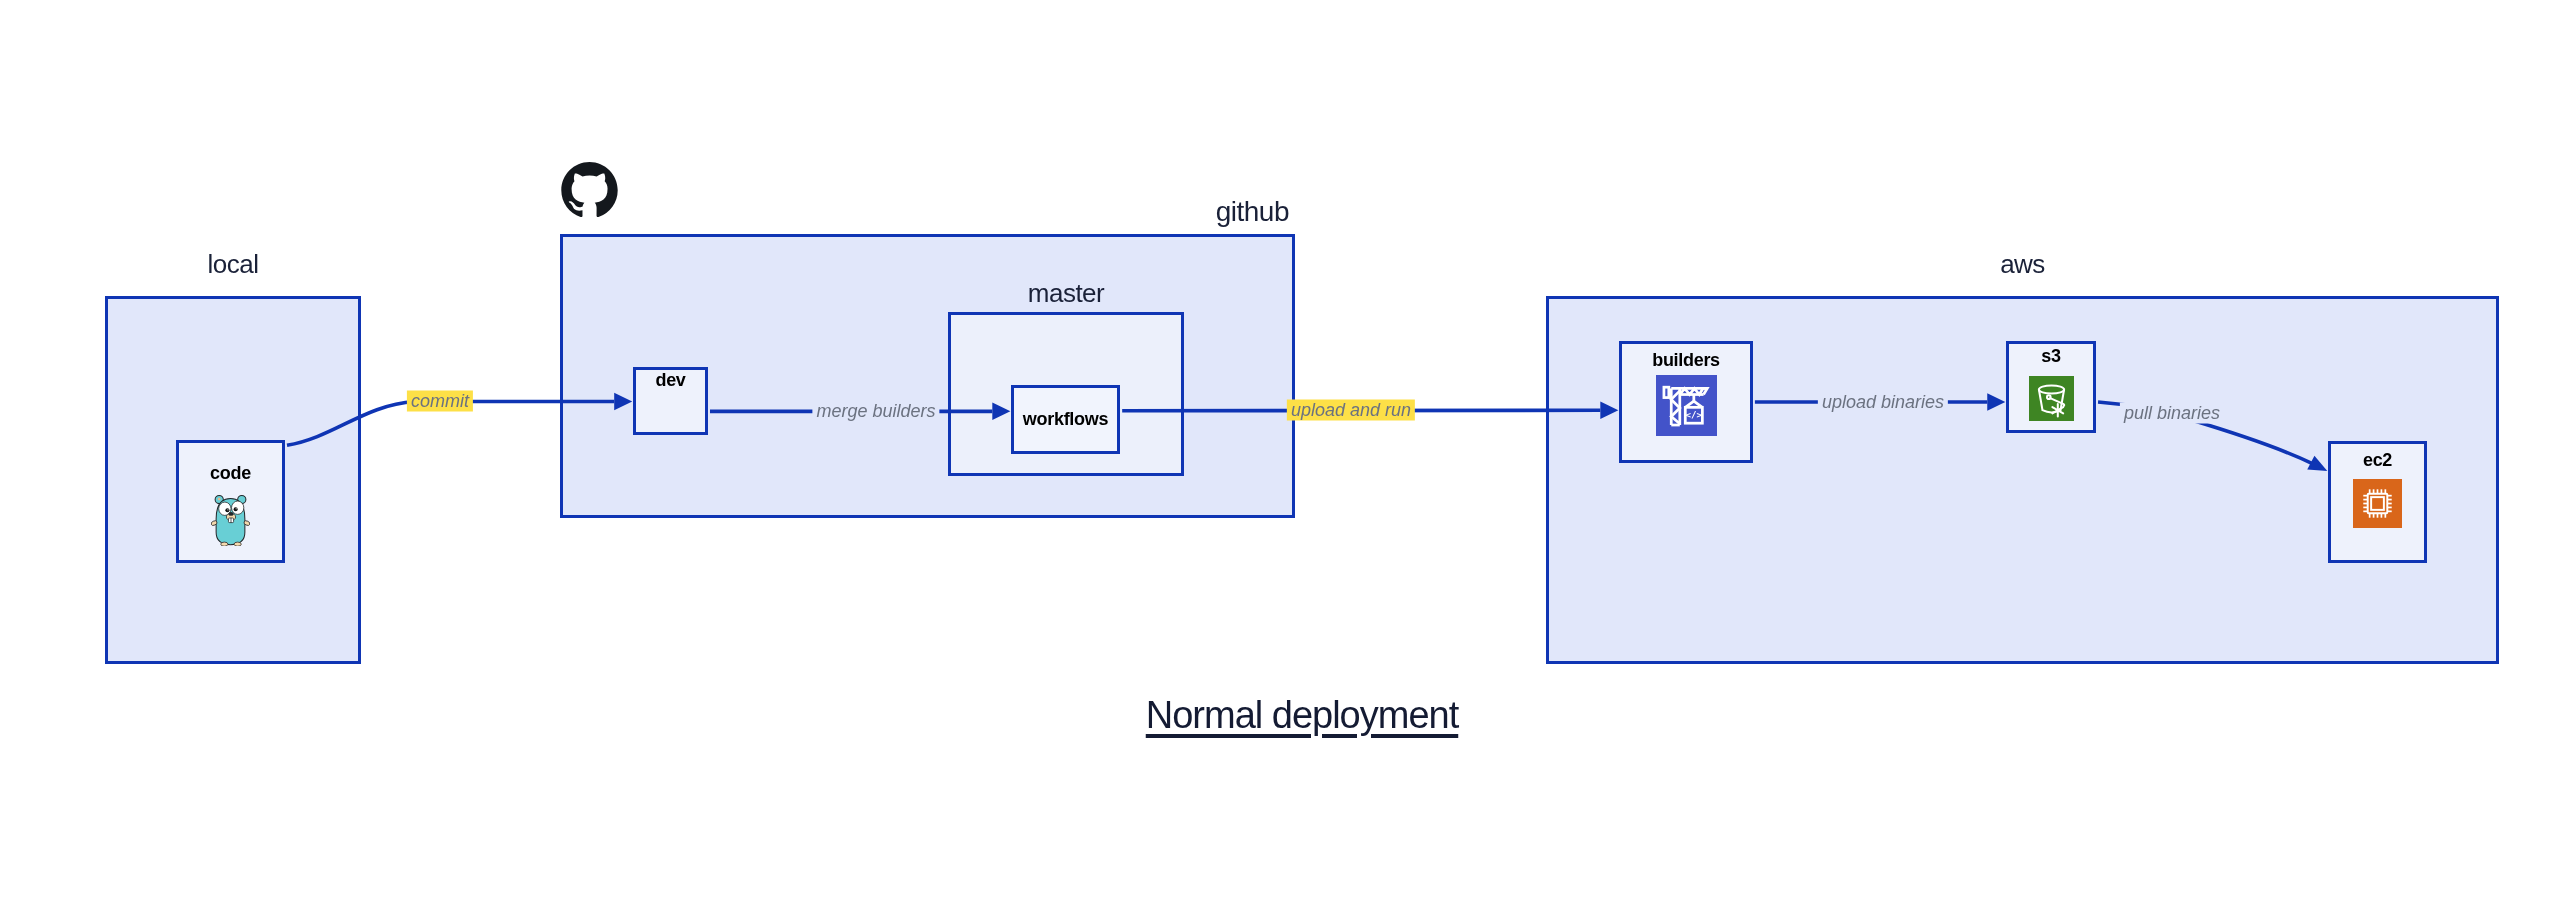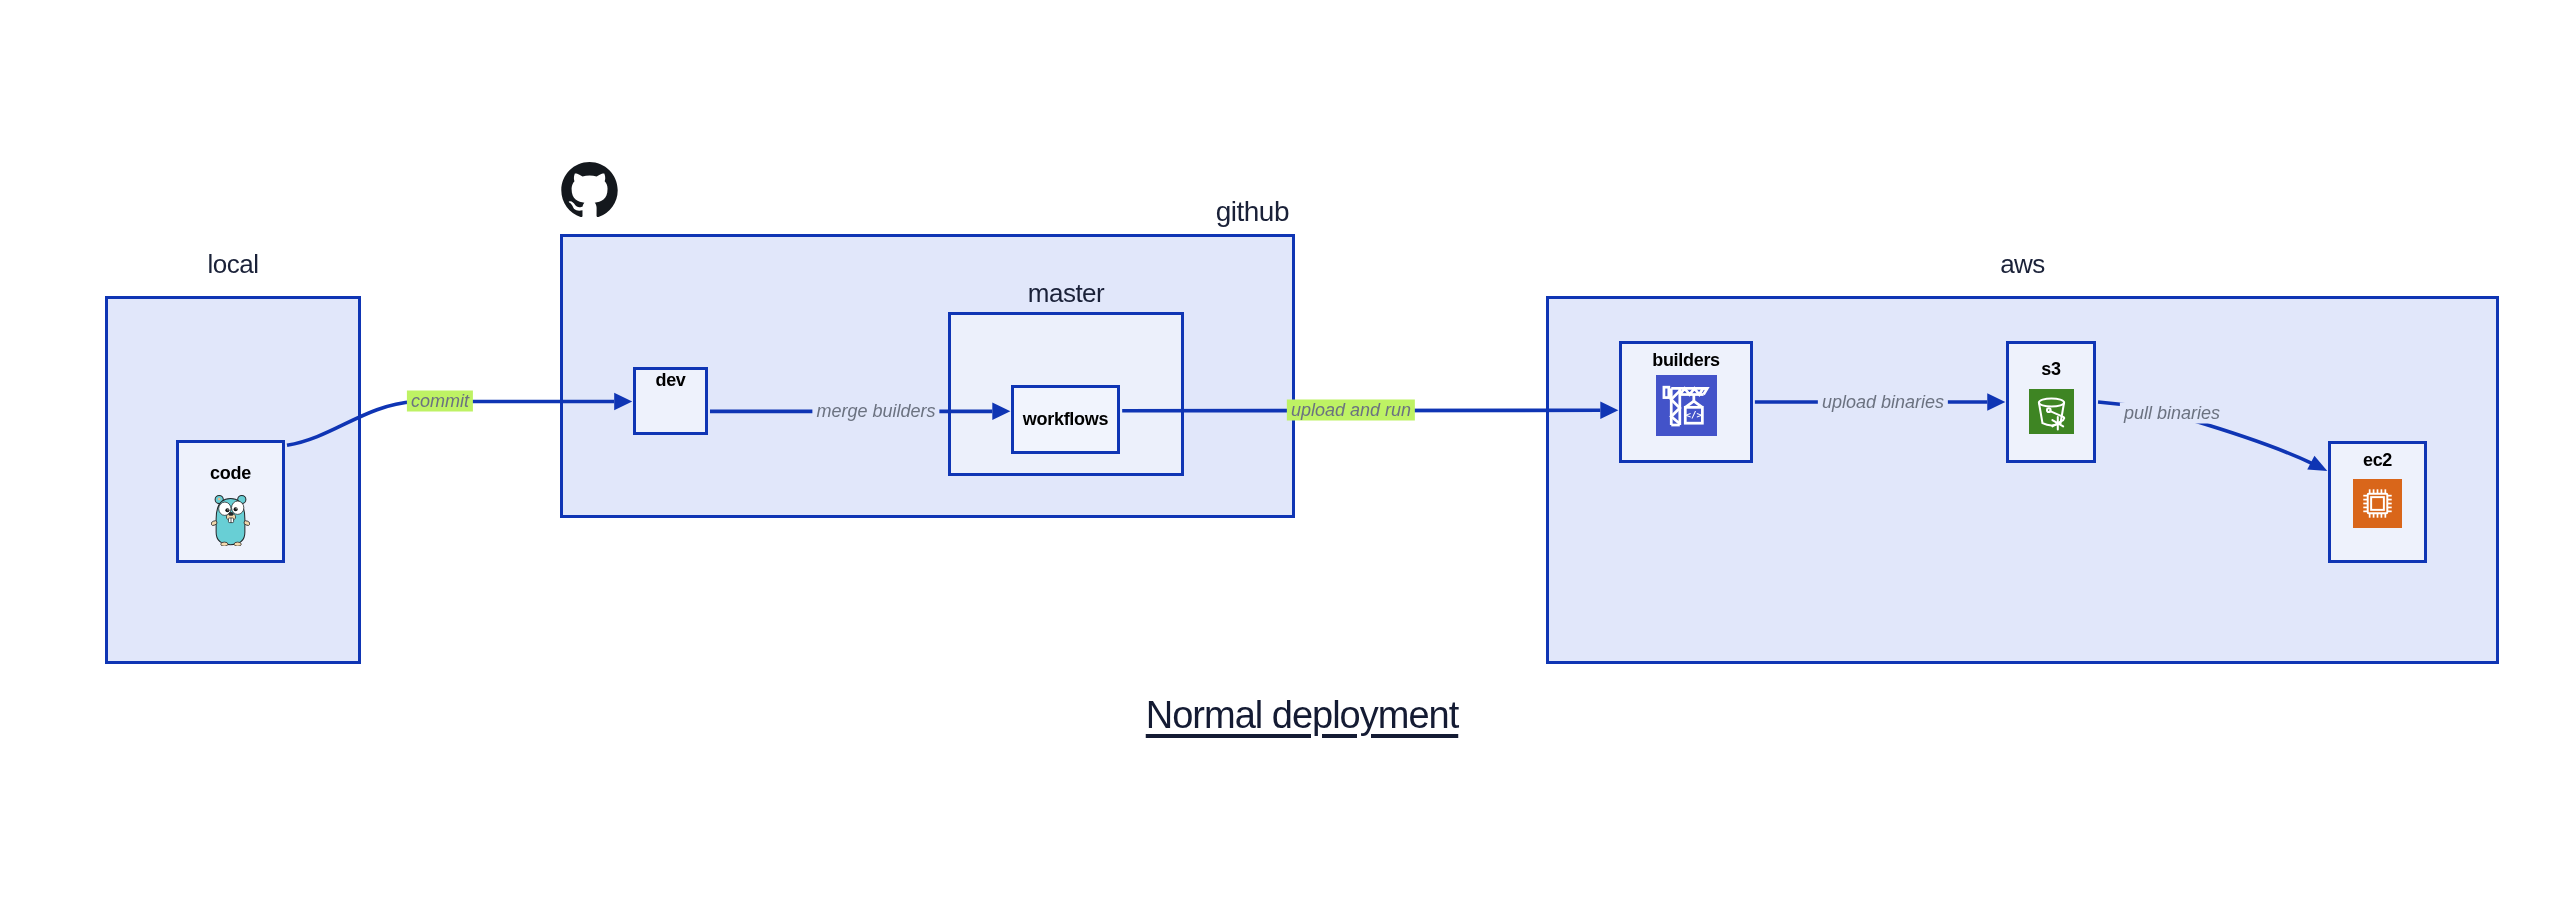--- a/index.html
+++ b/index.html
@@ -26,38 +26,38 @@
   #label-aws   {left:1546px;top:249px; width:953px;text-align:center;}
   
   .node-box{
     position:absolute;background:#eef2fc;border:3.1px solid #0f35b4;box-sizing:border-box;z-index:3;
     display:flex;flex-direction:column;align-items:center;
   }
   #node-code     {left:176px; top:440px;width:109px;height:123px;padding-top:20px;}
   #node-dev      {left:633px;top:367px;width:75px;height:68px;justify-content:flex-start;}
   #node-workflows{left:1011px;top:385px;width:109px;height:69px;justify-content:center;background:#f1f4fd;}
   #node-builders {left:1619px;top:341px;width:134px;height:122px;padding-top:6.2px;}
-  #node-s3       {left:2006px;top:341px;width:90px;height:122px;padding-top:15px;}
+  #node-s3       {left:2006px;top:341px;width:90px;height:92px;padding-top:2px;}
   #node-ec2      {left:2328px;top:441px;width:99px;height:122px;padding-top:6.2px;}
   .node-label{color:#000000;font-weight:bold;font-size:18px;letter-spacing:-0.3px;}
   .node-icon{display:block;}
   #node-code .node-icon{margin-top:7.2px;}
   #node-builders .node-icon{margin-top:4.1px;}
   #node-s3 .node-icon{margin-top:9.3px;}
   #node-ec2 .node-icon{margin-top:8.2px;}
   
   #arrow-layer{position:absolute;left:0;top:0;z-index:4;}
   .edge-line{stroke:#0f35b4;stroke-width:7;fill:none;}
   .edge-head{fill:#0f35b4;stroke:none;}
   
   .edge-label{
     position:absolute;transform:translate(-50%,-50%);z-index:5;
     font-style:italic;font-size:18px;color:#6b7280;white-space:nowrap;padding:0 4.1px;
   }
-  .bg-white{background:#bef264;}
+  .bg-white{background:#fde047;}
   .bg-panel{background:#e1e7fa;}
   #edge-label-commit         {left:440px; top:401px;}
   #edge-label-merge-trigger  {left:876px;top:411px;}
   #edge-label-upload-and-run {left:1351px;top:410px;}
   #edge-label-upload-binaries{left:1883px;top:402px;}
   #edge-label-pull-binaries  {left:2172px;top:413px;}
   
   #octocat{left:561px;top:162px;z-index:6;}
   
   #diagram-title{

